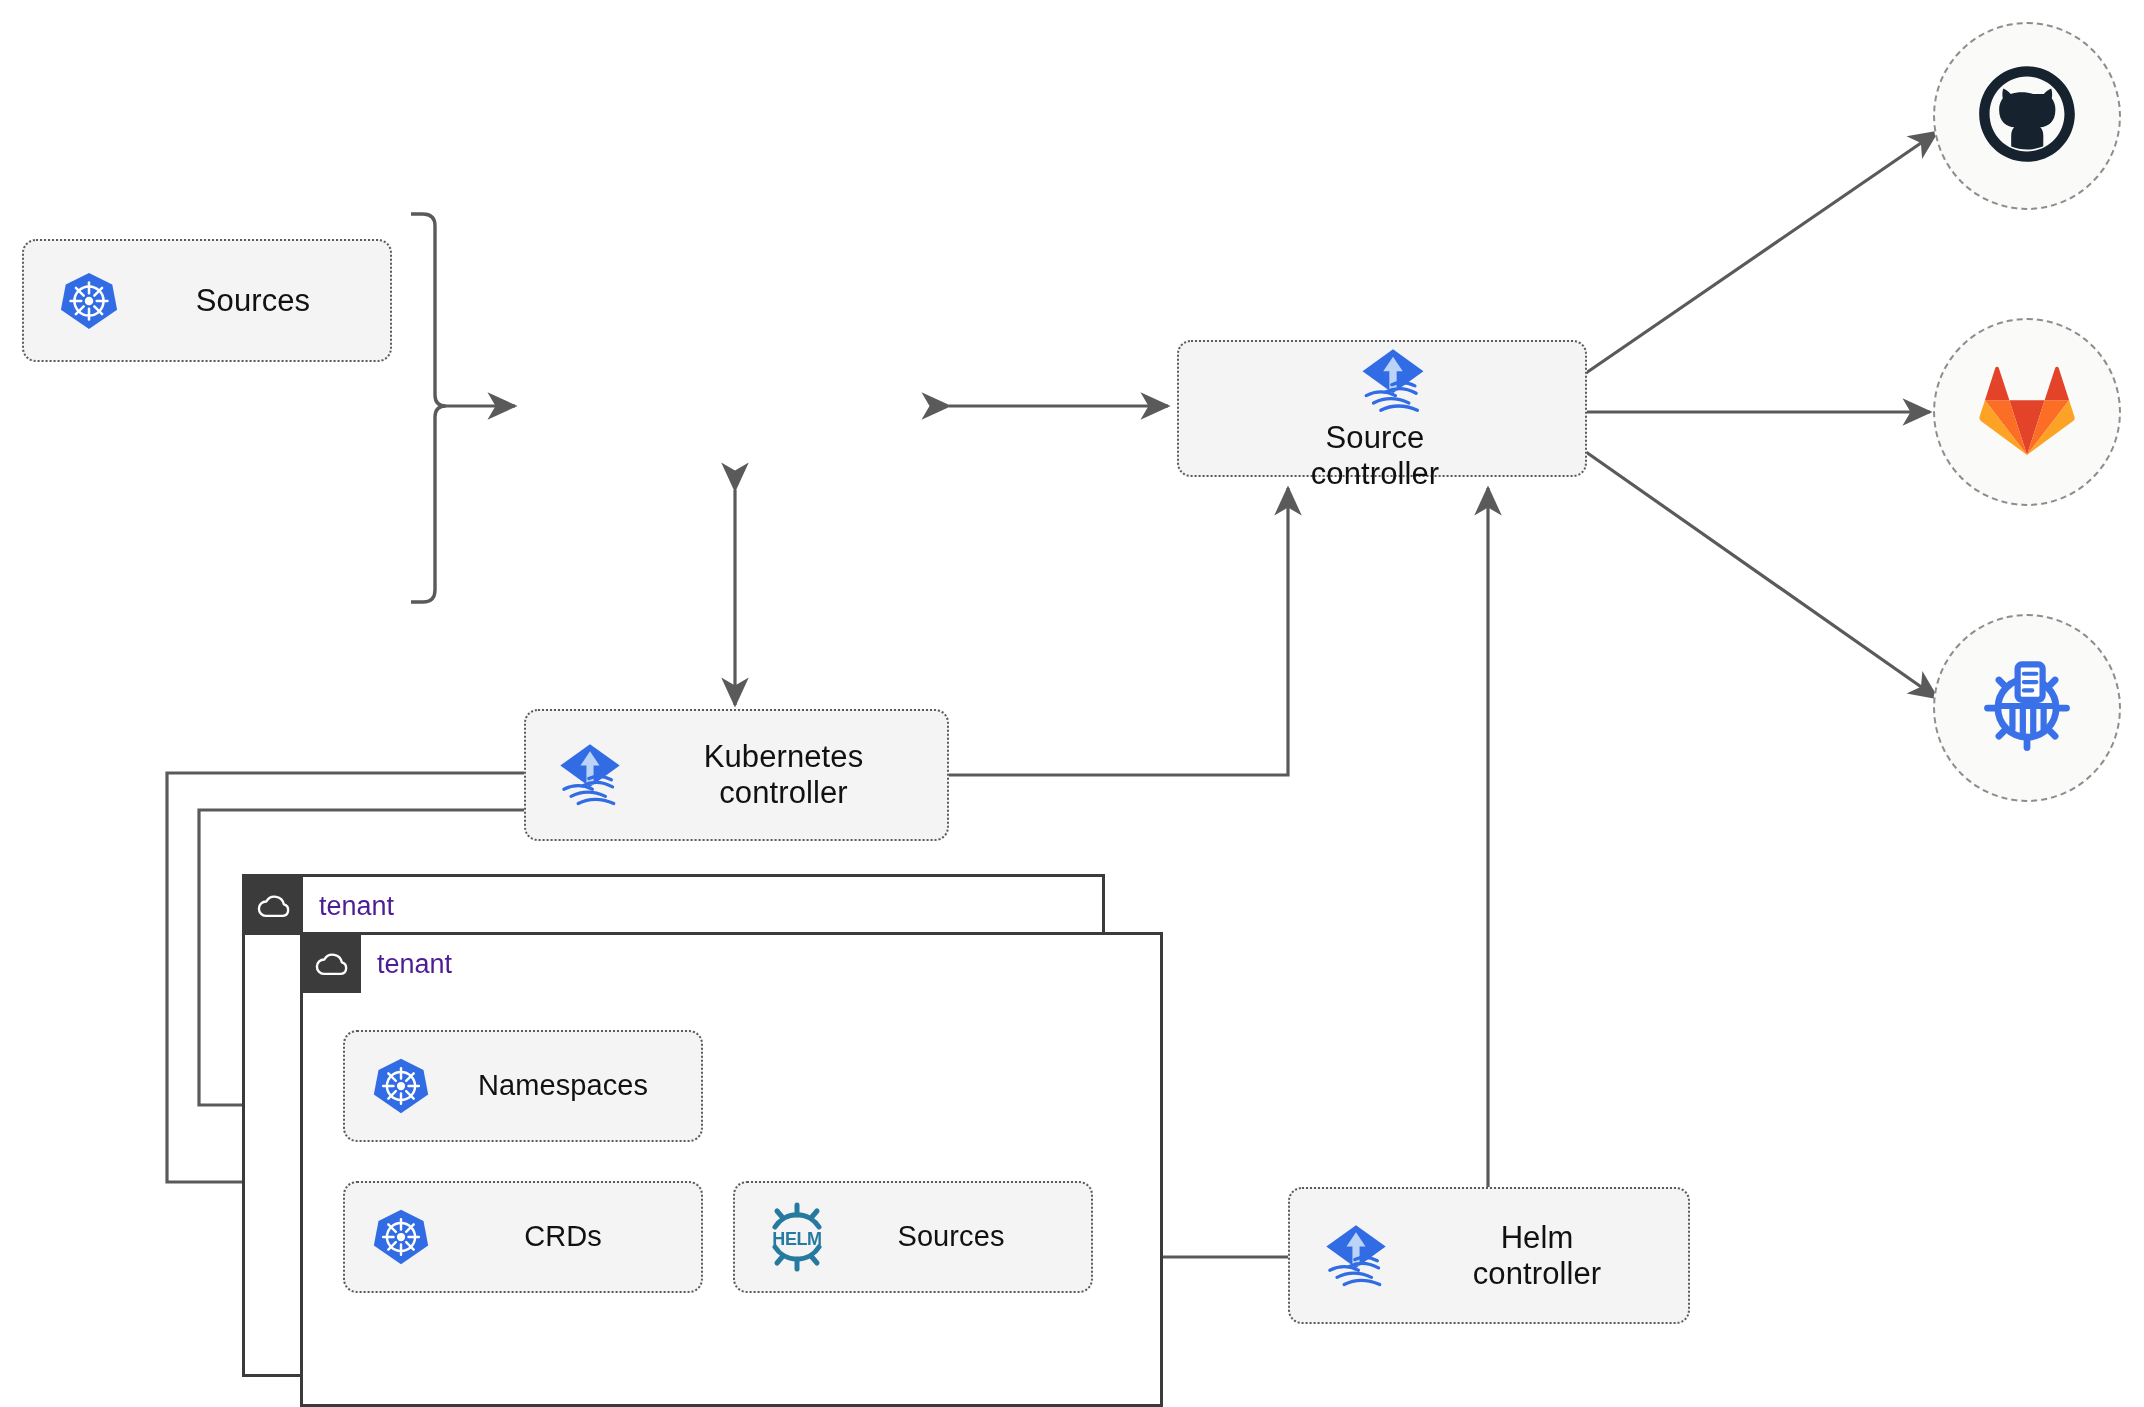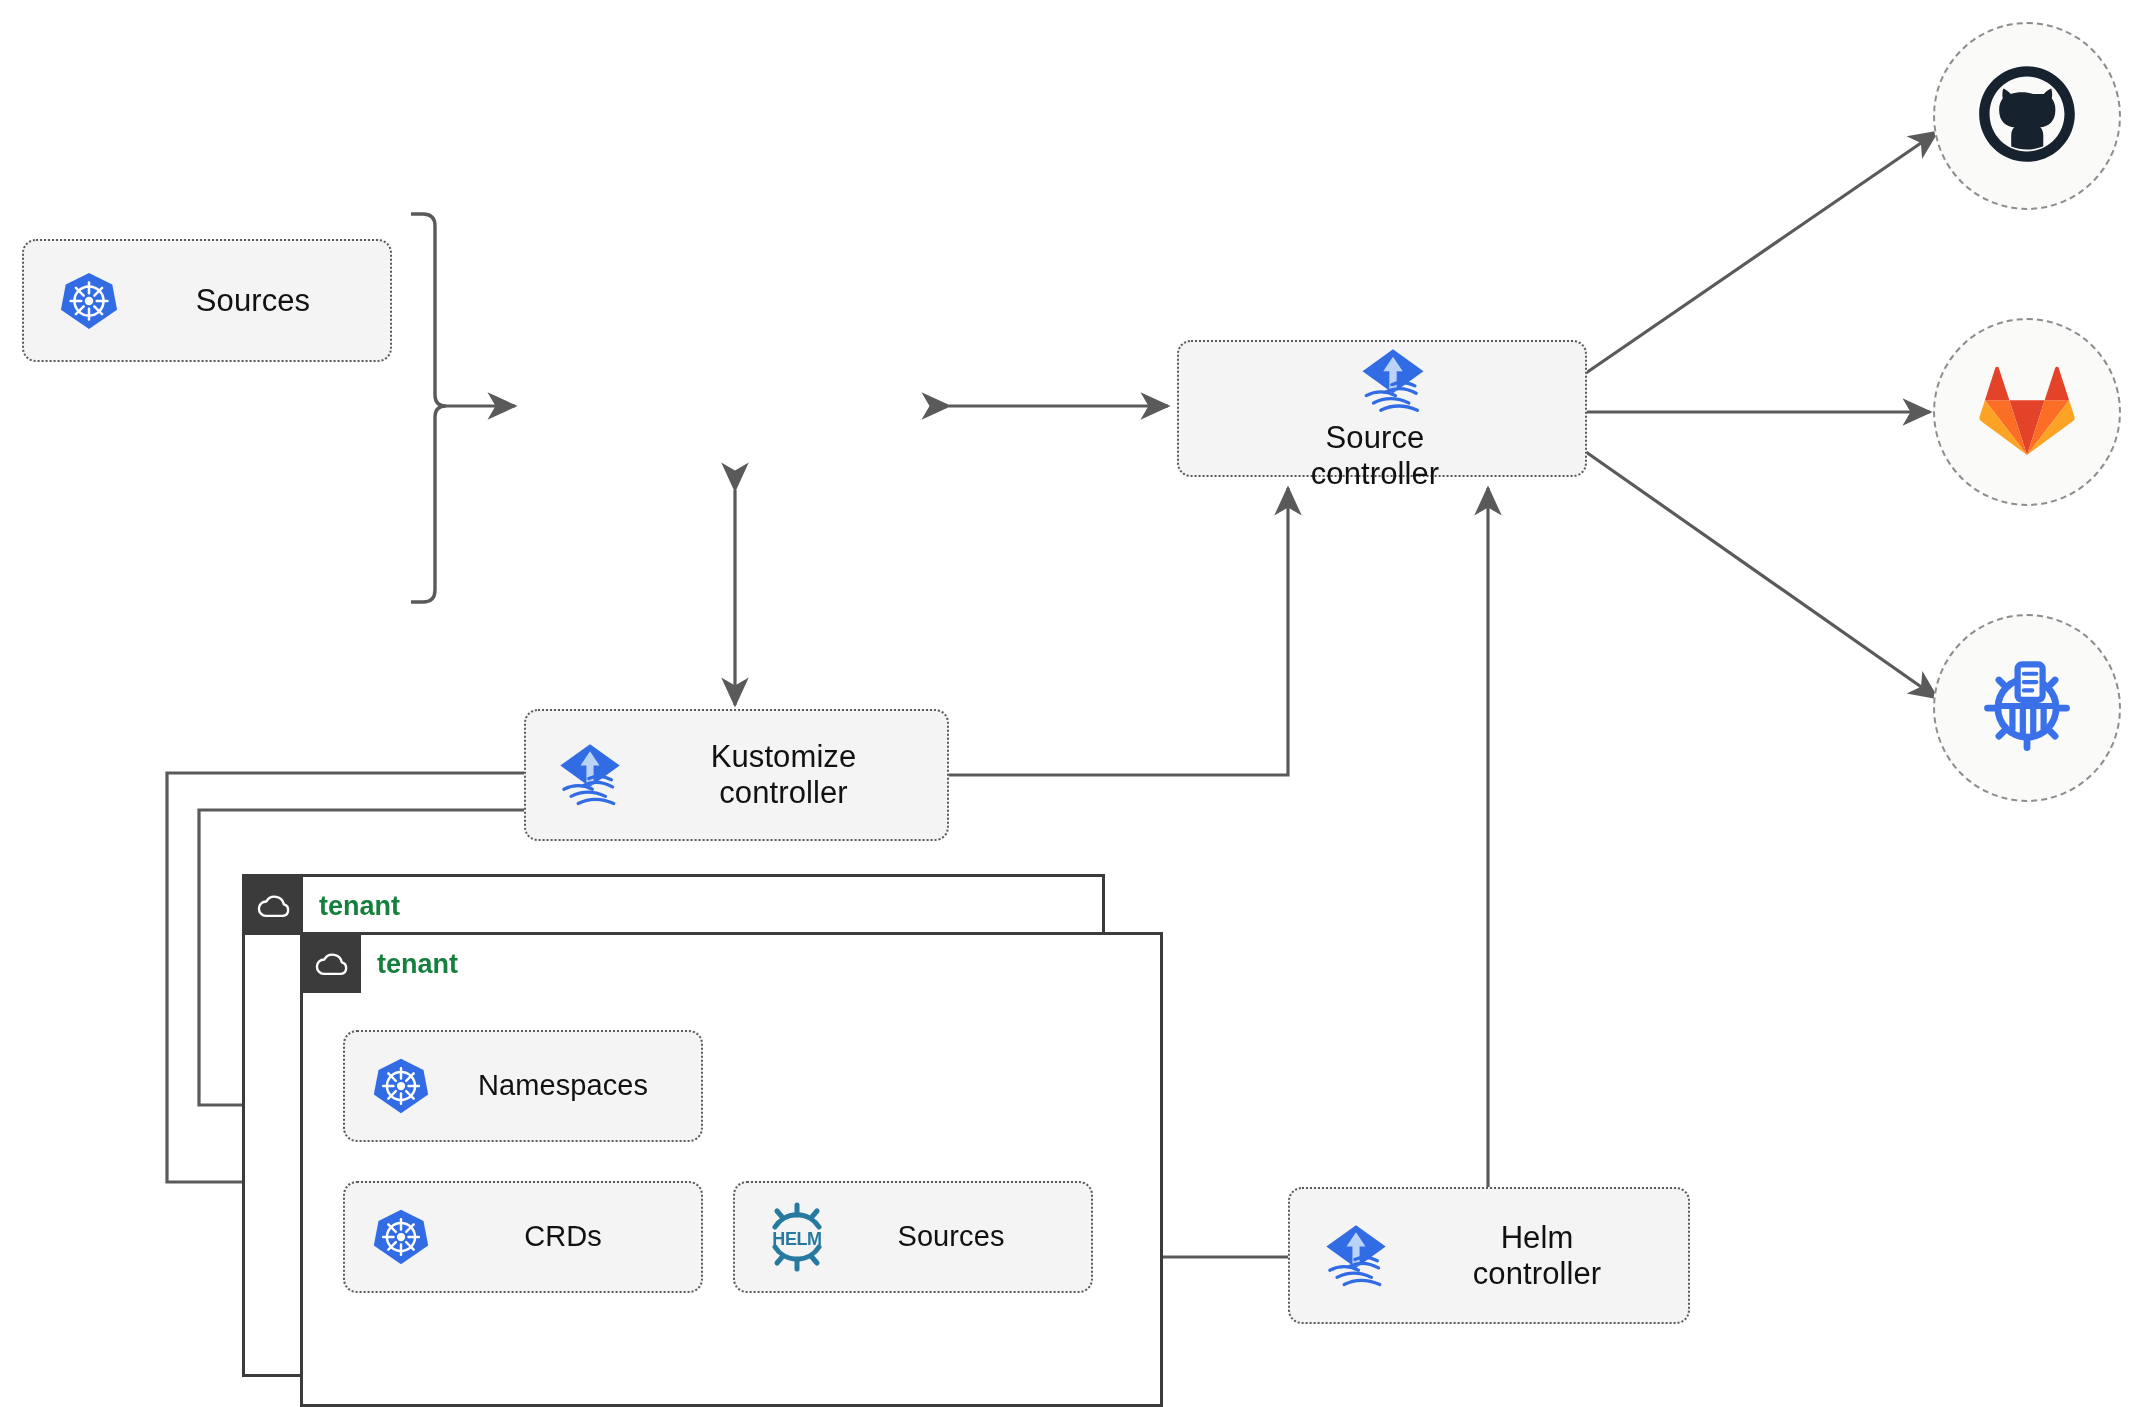--- a/index.html
+++ b/index.html
@@ -52,21 +52,21 @@
   }
   .tenant .tbar{
     position:absolute;left:0;top:0;height:58px;
     display:flex;align-items:center;
   }
   .tenant .tsq{
     width:58px;height:58px;background:#3b3b3b;
     display:flex;align-items:center;justify-content:center;
   }
   .tenant .tname{
-    margin-left:16px;color:#15803d;font-size:27px;line-height:1;font-weight:bold;
+    margin-left:16px;color:#4c1d95;font-size:27px;line-height:1;
   }
   .tenant.inner{z-index:5;}
 </style>
 </head>
 <body>
 
 <div id="stage">
 
   <svg id="wires" viewBox="0 0 2144 1407" xmlns="http://www.w3.org/2000/svg">
     <defs>
@@ -153,21 +153,21 @@
         <polygon points="32,12 40,24 35,24 35,40 29,40 29,24 24,24" fill="#BBD3F7"></polygon>
         <g fill="none" stroke="#326CE5" stroke-width="2.7" stroke-linecap="round">
           <path d="M10,44 Q22,38 34,44"></path>
             <path d="M16,50 Q30,43 45,50"></path>
           <path d="M22,56 Q36,49 52,56"></path>
             <path d="M31,35 Q40,31 50,36"></path>
           <path d="M26,41 Q38,35 51,42"></path>
         </g>
       </svg>
     </span>
-    <span class="lbl">Kustomize
+    <span class="lbl">Kubernetes
 controller</span>
   </div>
 
   <div class="node" style="left:1288px;top:1187px;width:402px;height:137px;">
     <span class="ico" style="margin:0 6px 0 28px;">
       <svg width="76" height="76" viewBox="0 0 64 64">
         <polygon points="32,6 57,24 32,42 7,24" fill="#326CE5"></polygon>
         <polygon points="32,12 40,24 35,24 35,40 29,40 29,24 24,24" fill="#BBD3F7"></polygon>
         <g fill="none" stroke="#326CE5" stroke-width="2.7" stroke-linecap="round">
           <path d="M10,44 Q22,38 34,44"></path>

